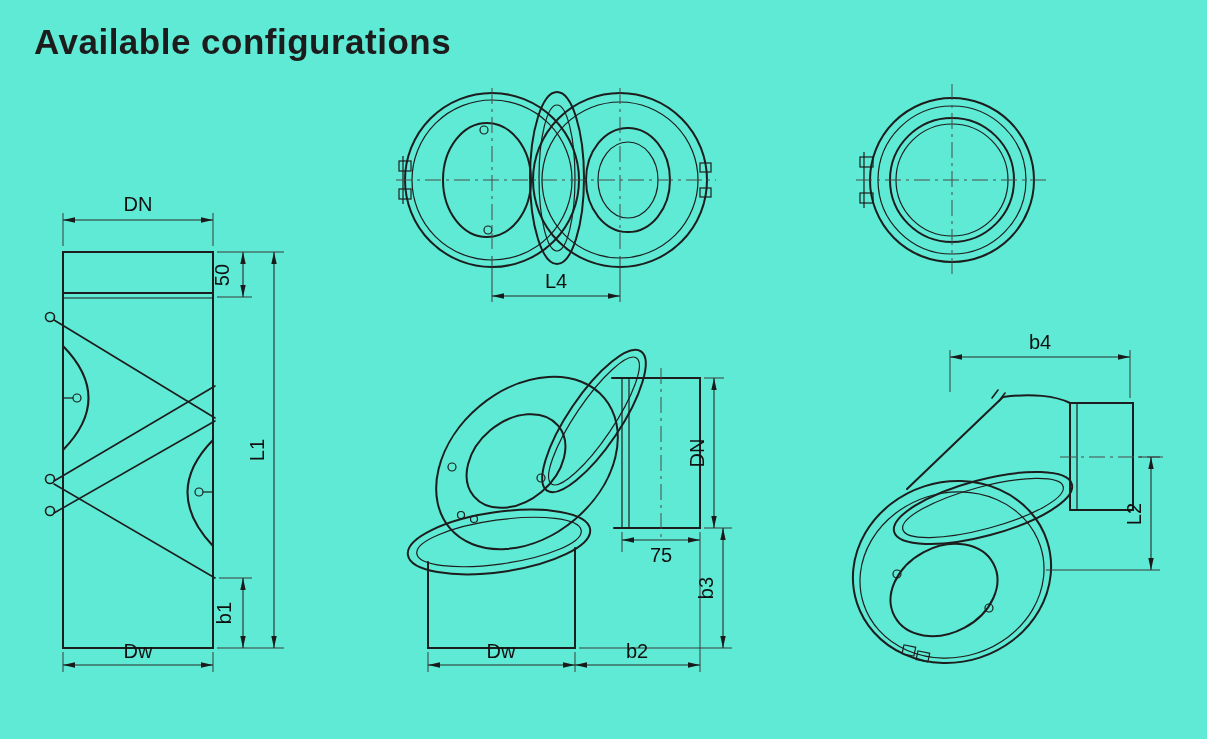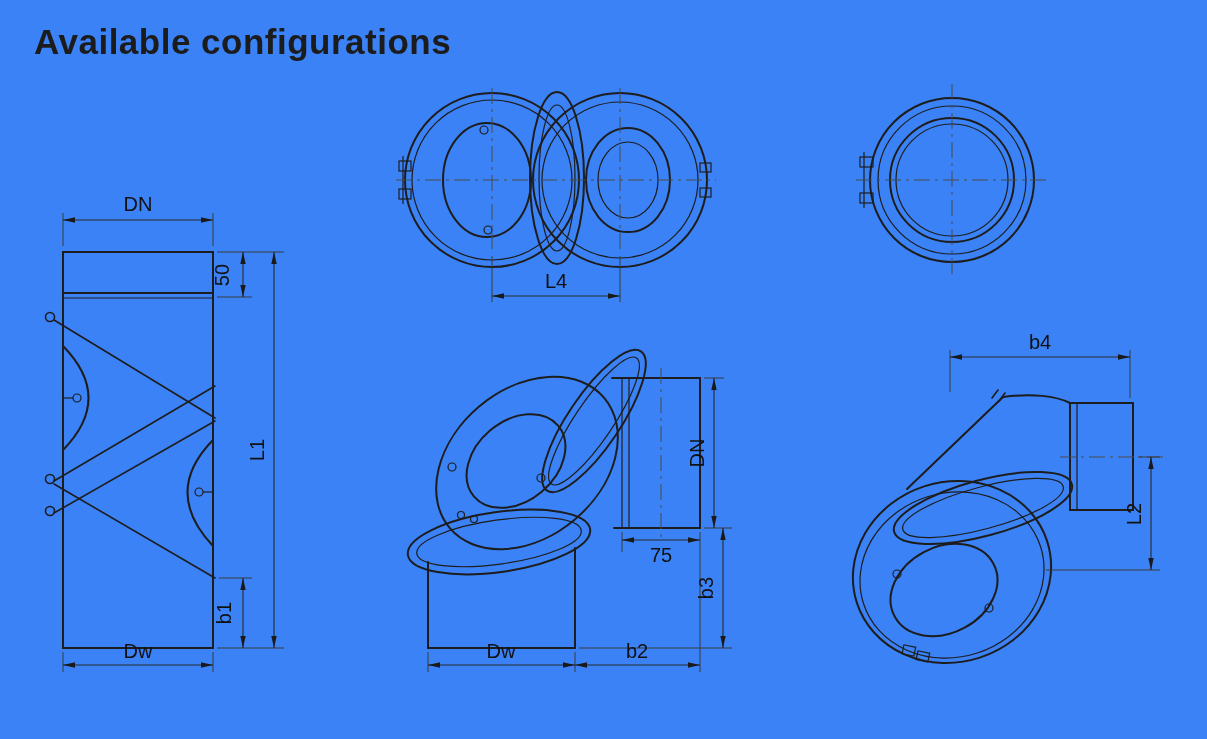--- a/index.html
+++ b/index.html
@@ -1,16 +1,16 @@
 <!DOCTYPE html>
 <html><head>
 <meta charset="utf-8">
 <style>
   html,body{margin:0;padding:0;background:#ffffff;width:1207px;height:739px;overflow:hidden;}
-  .stage{position:relative;width:1207px;height:739px;background:#3b82f6;font-family:"Liberation Sans",sans-serif;}
+  .stage{position:relative;width:1207px;height:739px;background:#5eead4;font-family:"Liberation Sans",sans-serif;}
   .page-title{position:absolute;left:34px;top:22px;margin:0;font-size:35px;font-weight:bold;
     color:#1c1c1c;letter-spacing:0.5px;font-family:"Liberation Sans",sans-serif;}
   svg{position:absolute;left:0;top:0;}
   .s2{stroke:#1d1d1d;stroke-width:2;fill:none;stroke-linecap:round;}
   .s15{stroke:#1d1d1d;stroke-width:1.6;fill:none;stroke-linecap:round;}
   .s1{stroke:#1d1d1d;stroke-width:1.2;fill:none;}
   .thin{stroke:#3a3a3a;stroke-width:1;fill:none;}
   .cl{stroke:#4a4a4a;stroke-width:1;fill:none;stroke-dasharray:16 5 3 5;}
   .dimline{stroke:#2a2a2a;stroke-width:1.1;fill:none;}
   text.dim{font-family:"Liberation Sans",sans-serif;font-size:20px;fill:#111;}

